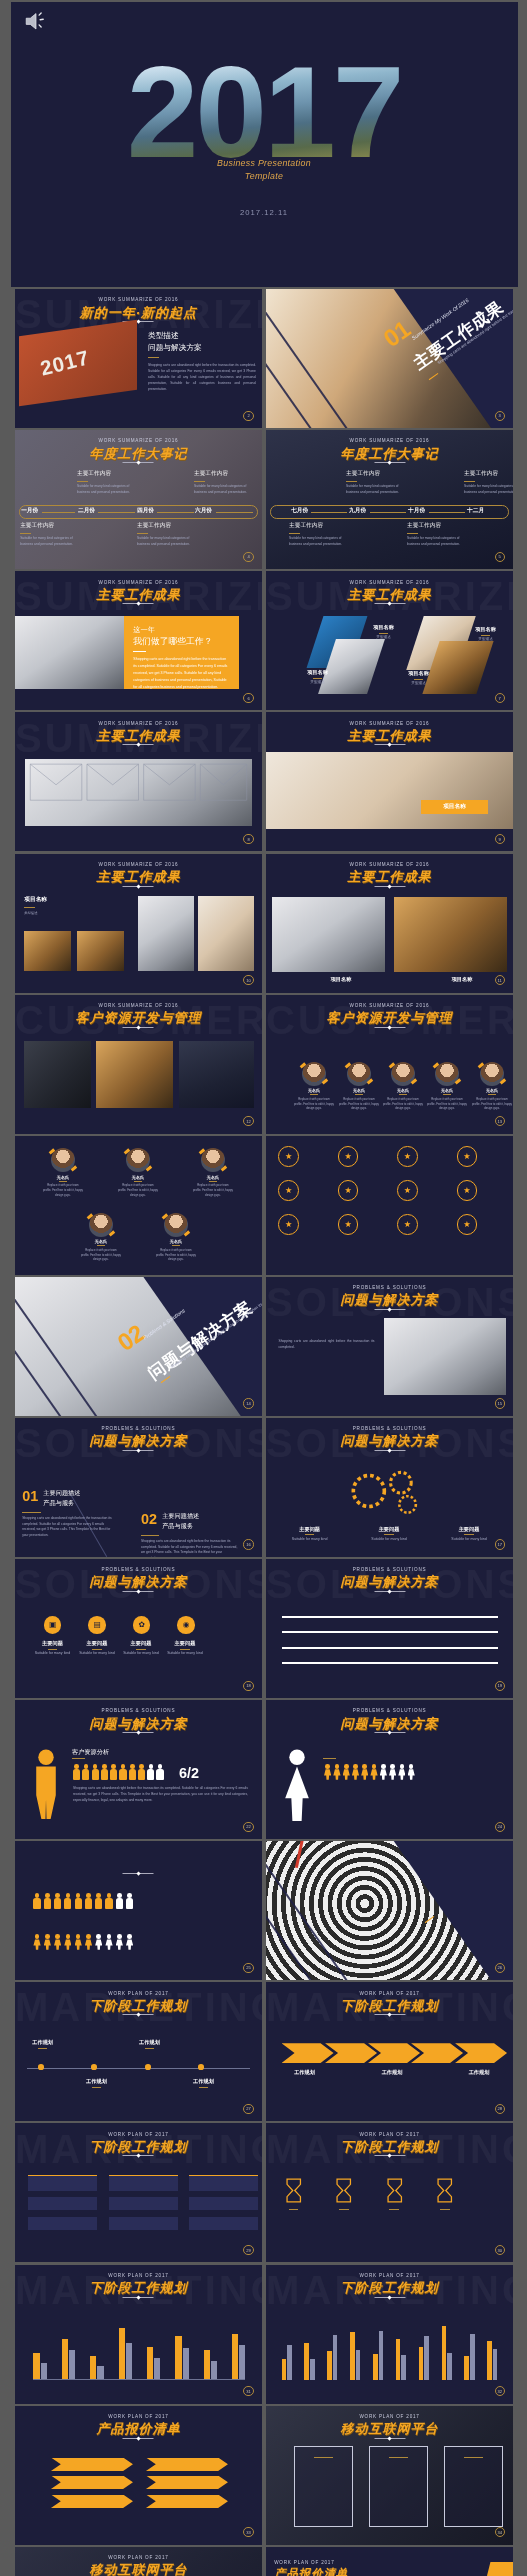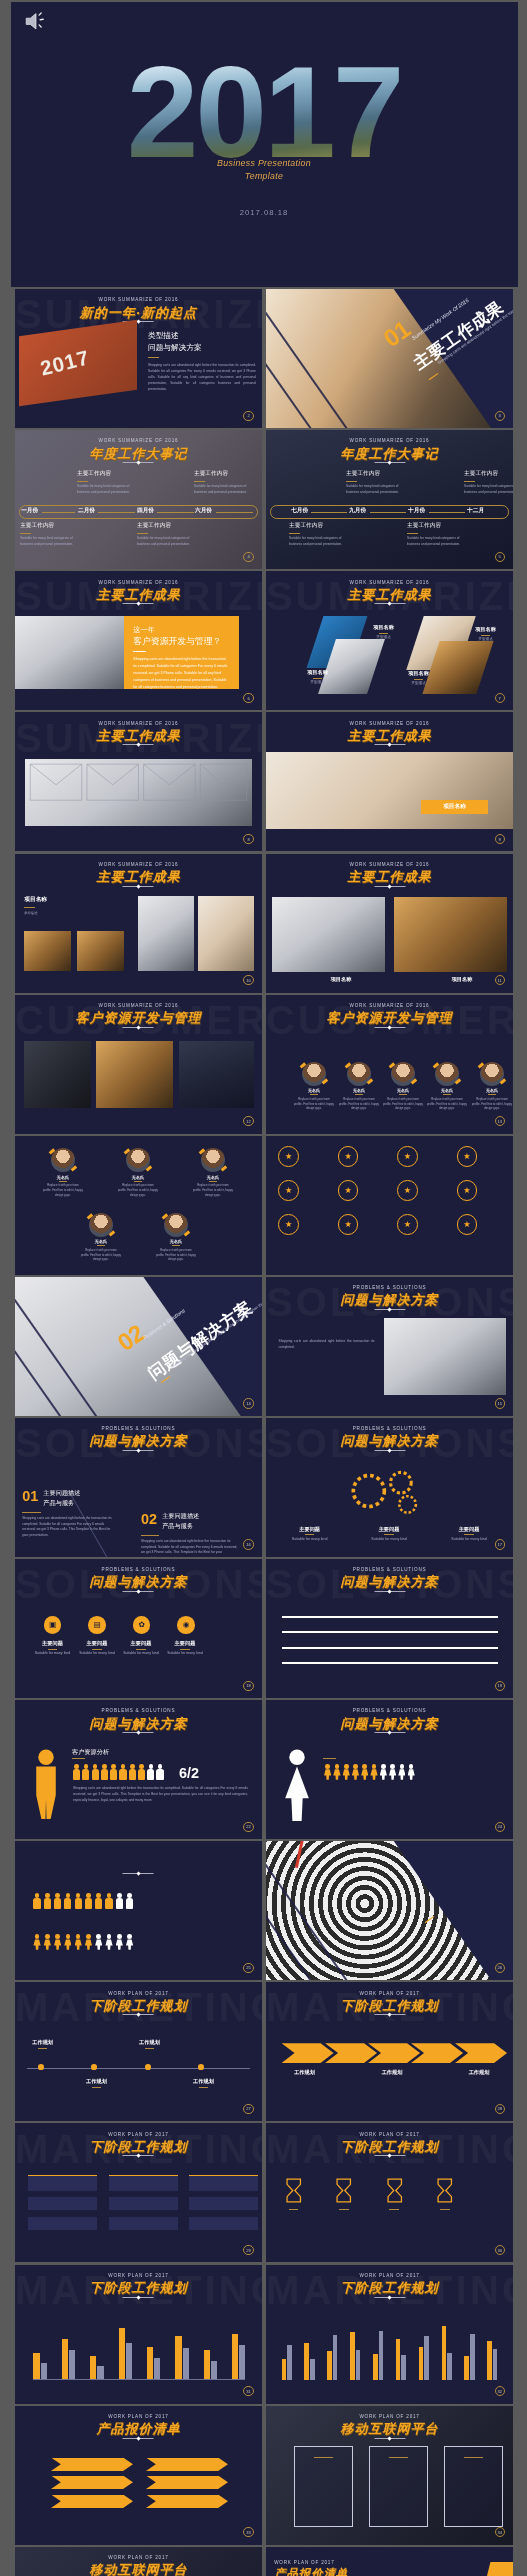--- a/index.html
+++ b/index.html
@@ -241,21 +241,21 @@
           <line x1="29" y1="8" x2="33" y2="4"></line>
           <line x1="31" y1="17" x2="37" y2="16"></line>
           <line x1="29" y1="27" x2="33" y2="31"></line>
         </g>
       </svg>
       <div class="big-year">2017</div>
       <div class="cover-sub">
         <div>Business Presentation</div>
         <div>Template</div>
       </div>
-      <div class="cover-date">2017.08.18</div>
+      <div class="cover-date">2017.12.11</div>
     </div>
   </div>
 
   <div class="row">
 
     <div class="slide">
       <div class="ghost">SUMMARIZE</div>
       <div class="eyebrow">WORK SUMMARIZE OF 2016</div>
       <div class="htitle">新的一年·新的起点</div>
       <div class="rule"></div>
@@ -361,21 +361,21 @@
 
   <div class="row">
     <div class="slide">
       <div class="ghost">SUMMARIZE</div>
       <div class="eyebrow">WORK SUMMARIZE OF 2016</div>
       <div class="htitle">主要工作成果</div>
       <div class="rule"></div>
       <div class="photo ph-desk" style="left:0;top:45px;width:109px;height:73px;"></div>
       <div class="orange-panel" style="left:109px;top:45px;width:115px;height:73px;padding:8.2px 9.3px;">
         <div class="op-t1">这一年</div>
-        <div class="op-t2">客户资源开发与管理？</div>
+        <div class="op-t2">我们做了哪些工作？</div>
         <div class="op-rule"></div>
         <p class="op-p">Shopping carts are abandoned right before the transaction its completed. Suitable for all categories For every 6 emails received, we get 3 Phone calls. Suitable for all any kind categories of business and personal presentation, Suitable for all categories business and personal presentation.</p>
       </div>
       <div class="pageno">6</div>
     </div>
 
     <div class="slide">
       <div class="ghost">SUMMARIZE</div>
       <div class="eyebrow">WORK SUMMARIZE OF 2016</div>
       <div class="htitle">主要工作成果</div>

